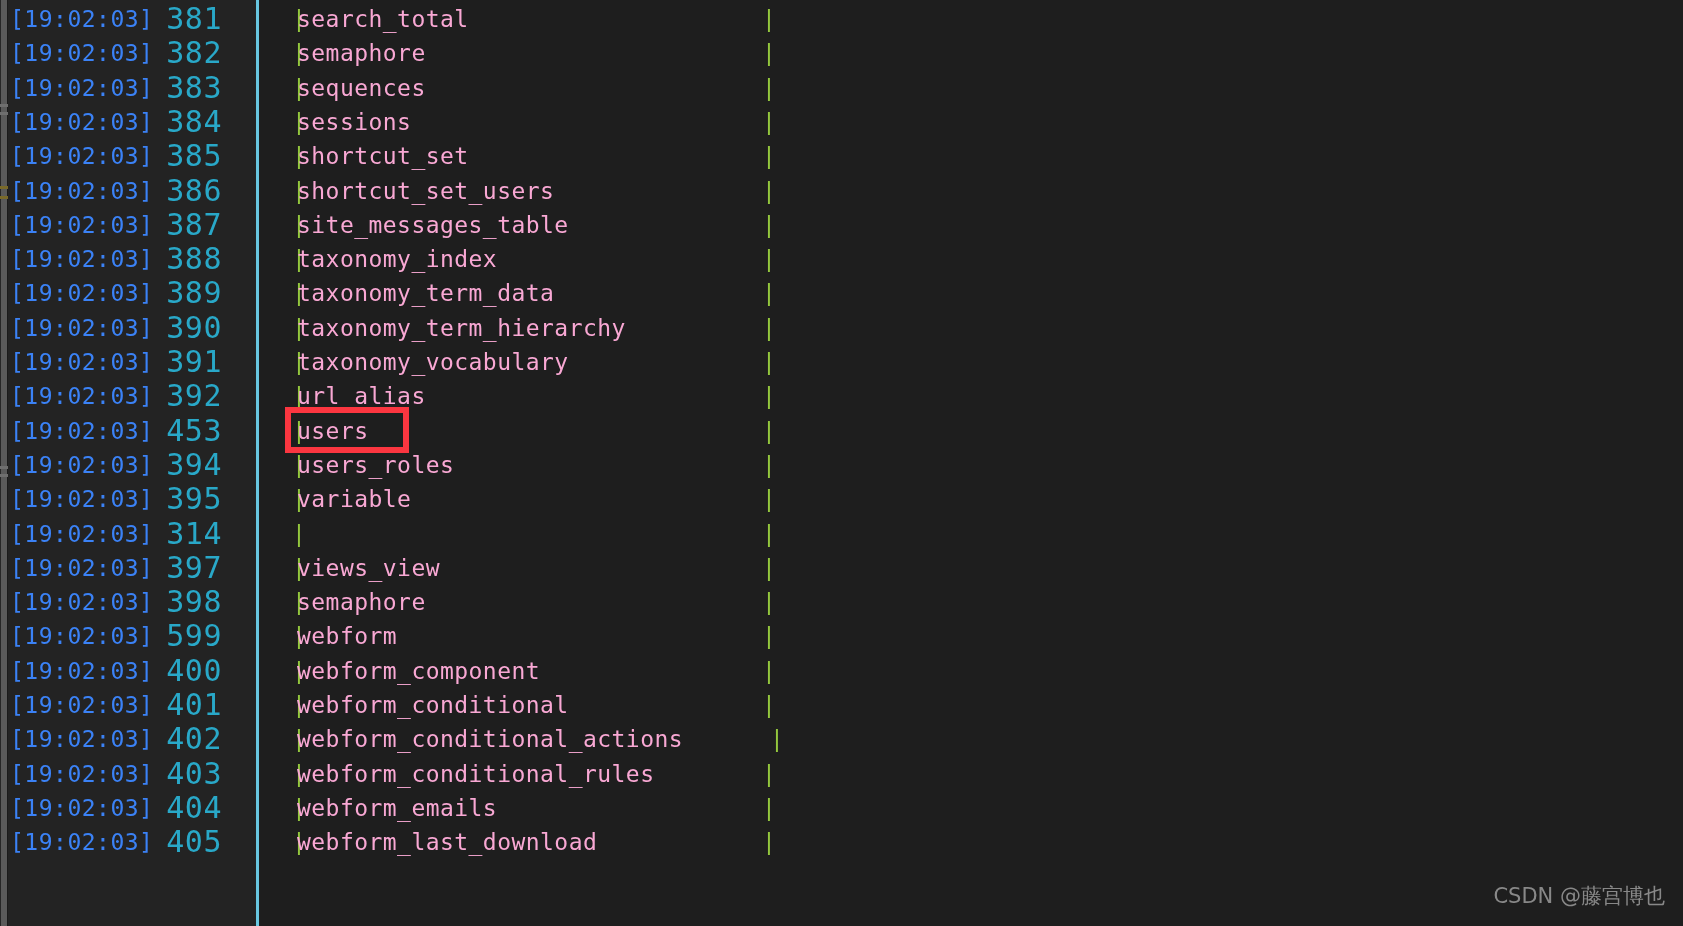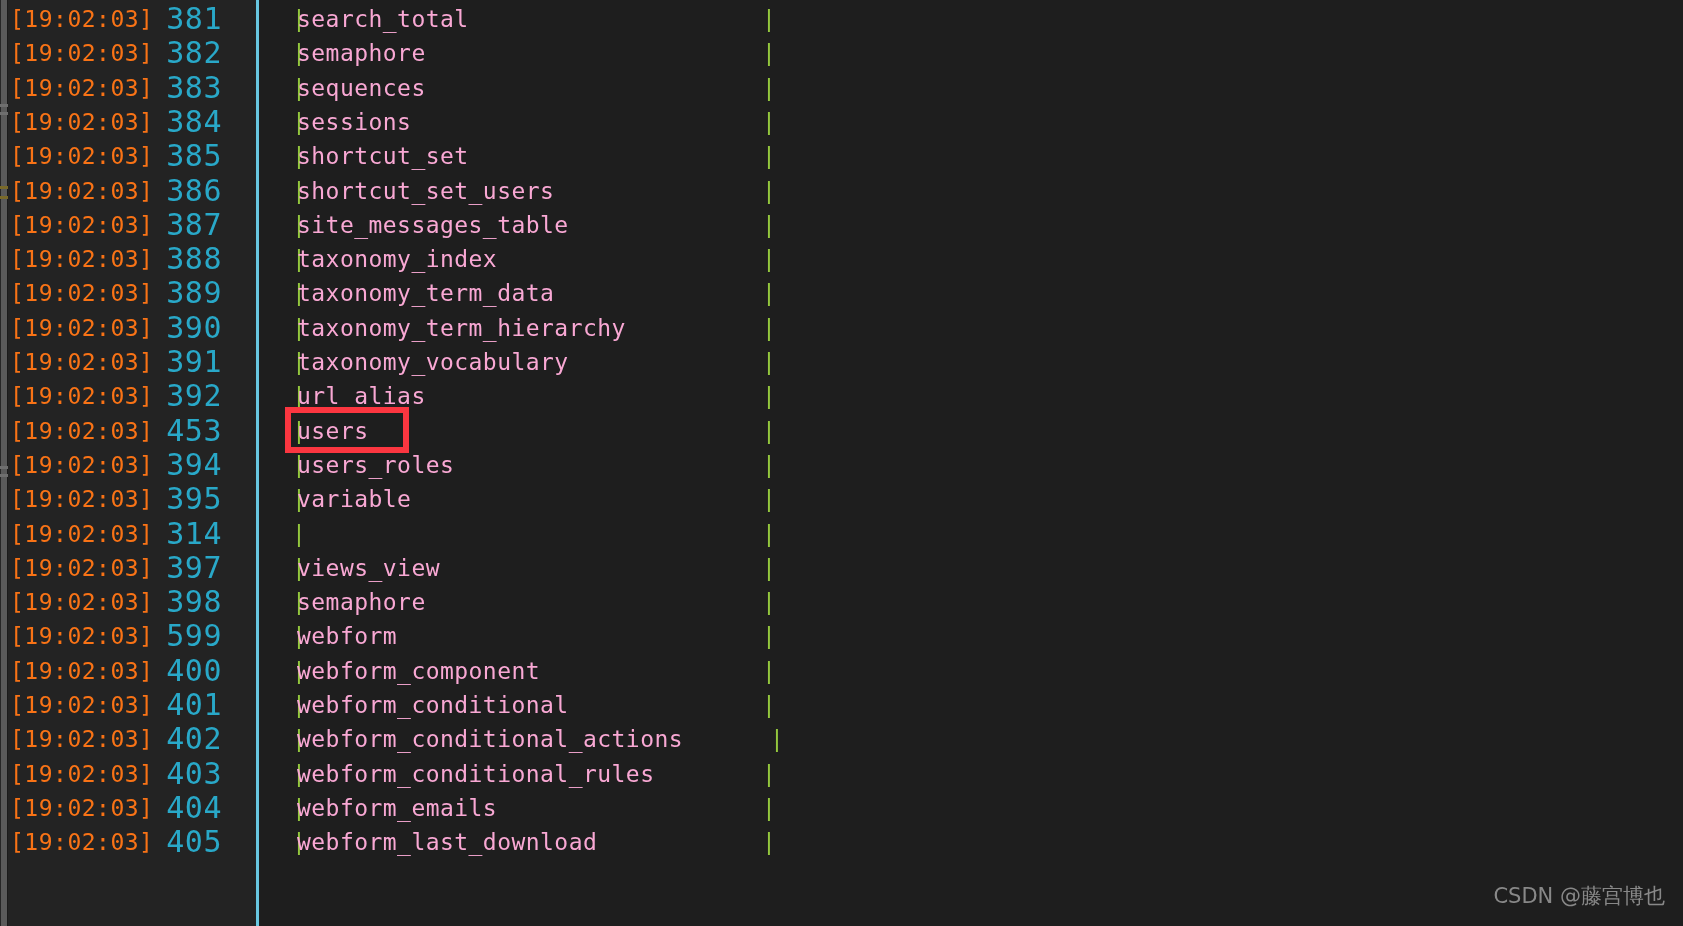--- a/index.html
+++ b/index.html
@@ -54,21 +54,21 @@
   
   .row {
     position:absolute;
     left:0; width:1683px;
     height:34.3px;
     line-height:34.3px;
     white-space:pre;
   }
   .ts {
     position:absolute; left:10px;
-    color:#f97316;
+    color:#3b82f6;
     font-size:23px;
     letter-spacing:0.5px;
   }
   .lineno {
     position:absolute; left:120px;
     width:102px;
     text-align:right;
     color:#29a8c8;
     font-size:30px;
     letter-spacing:0.5px;

